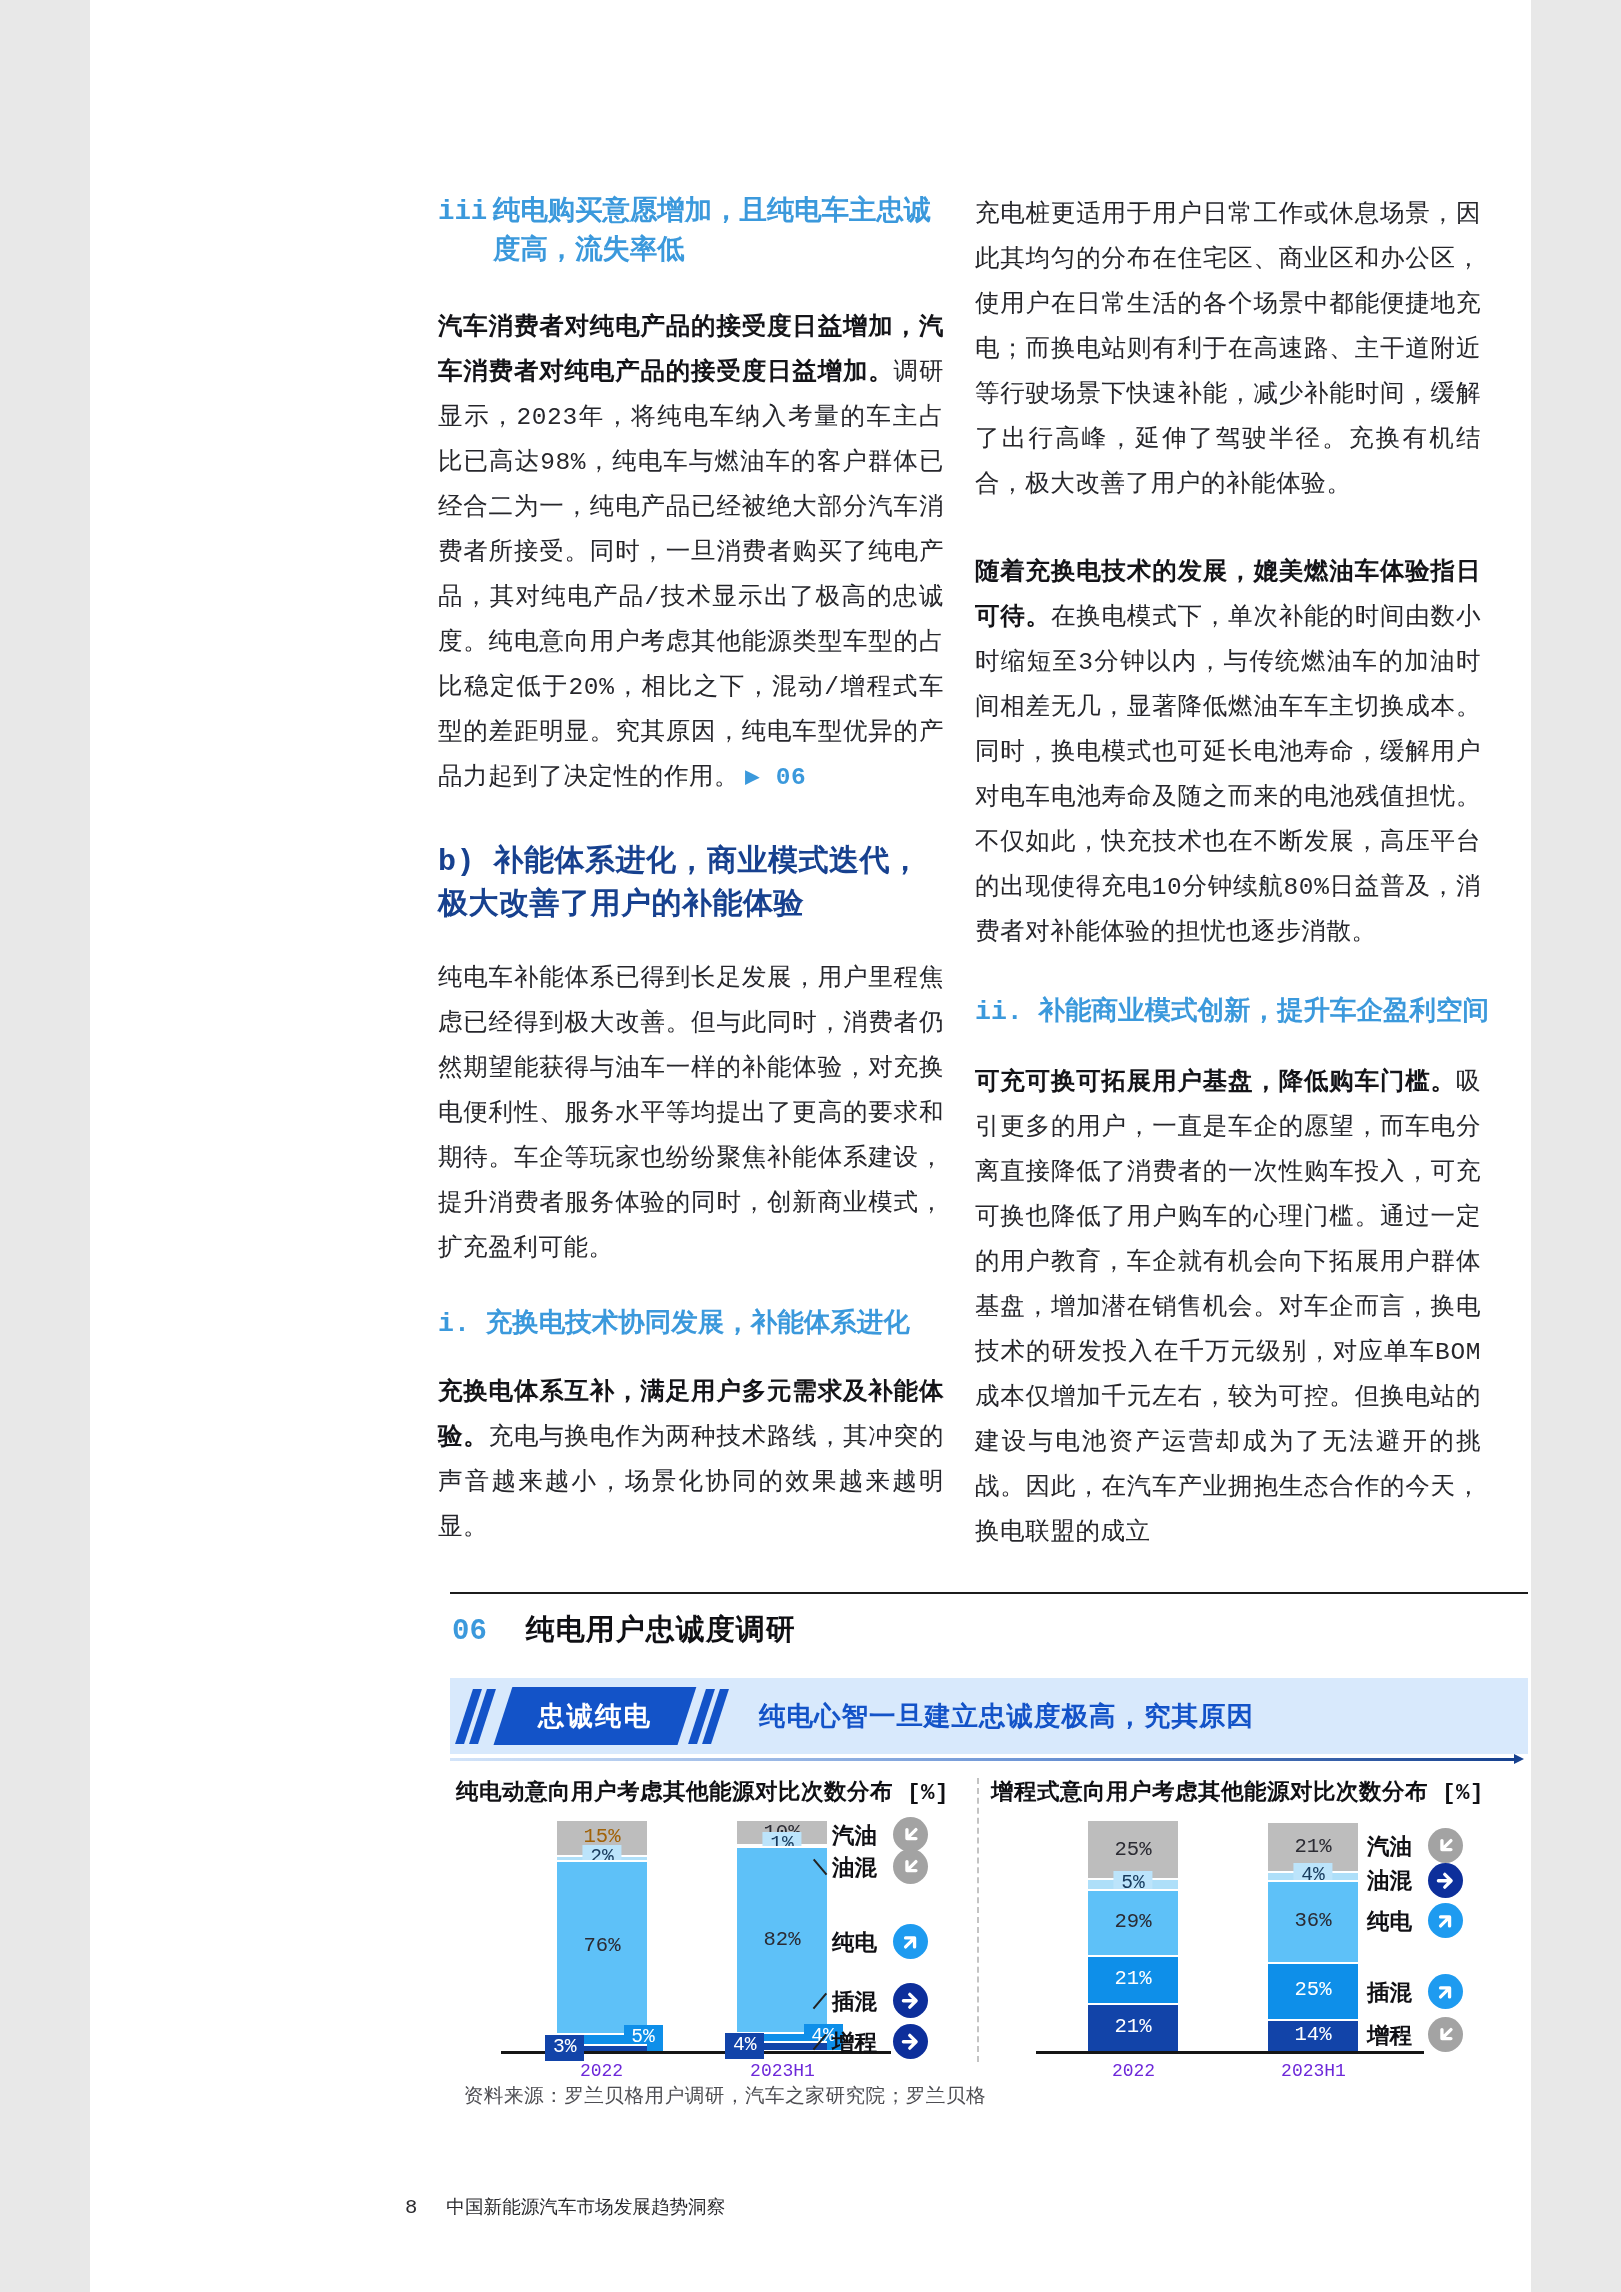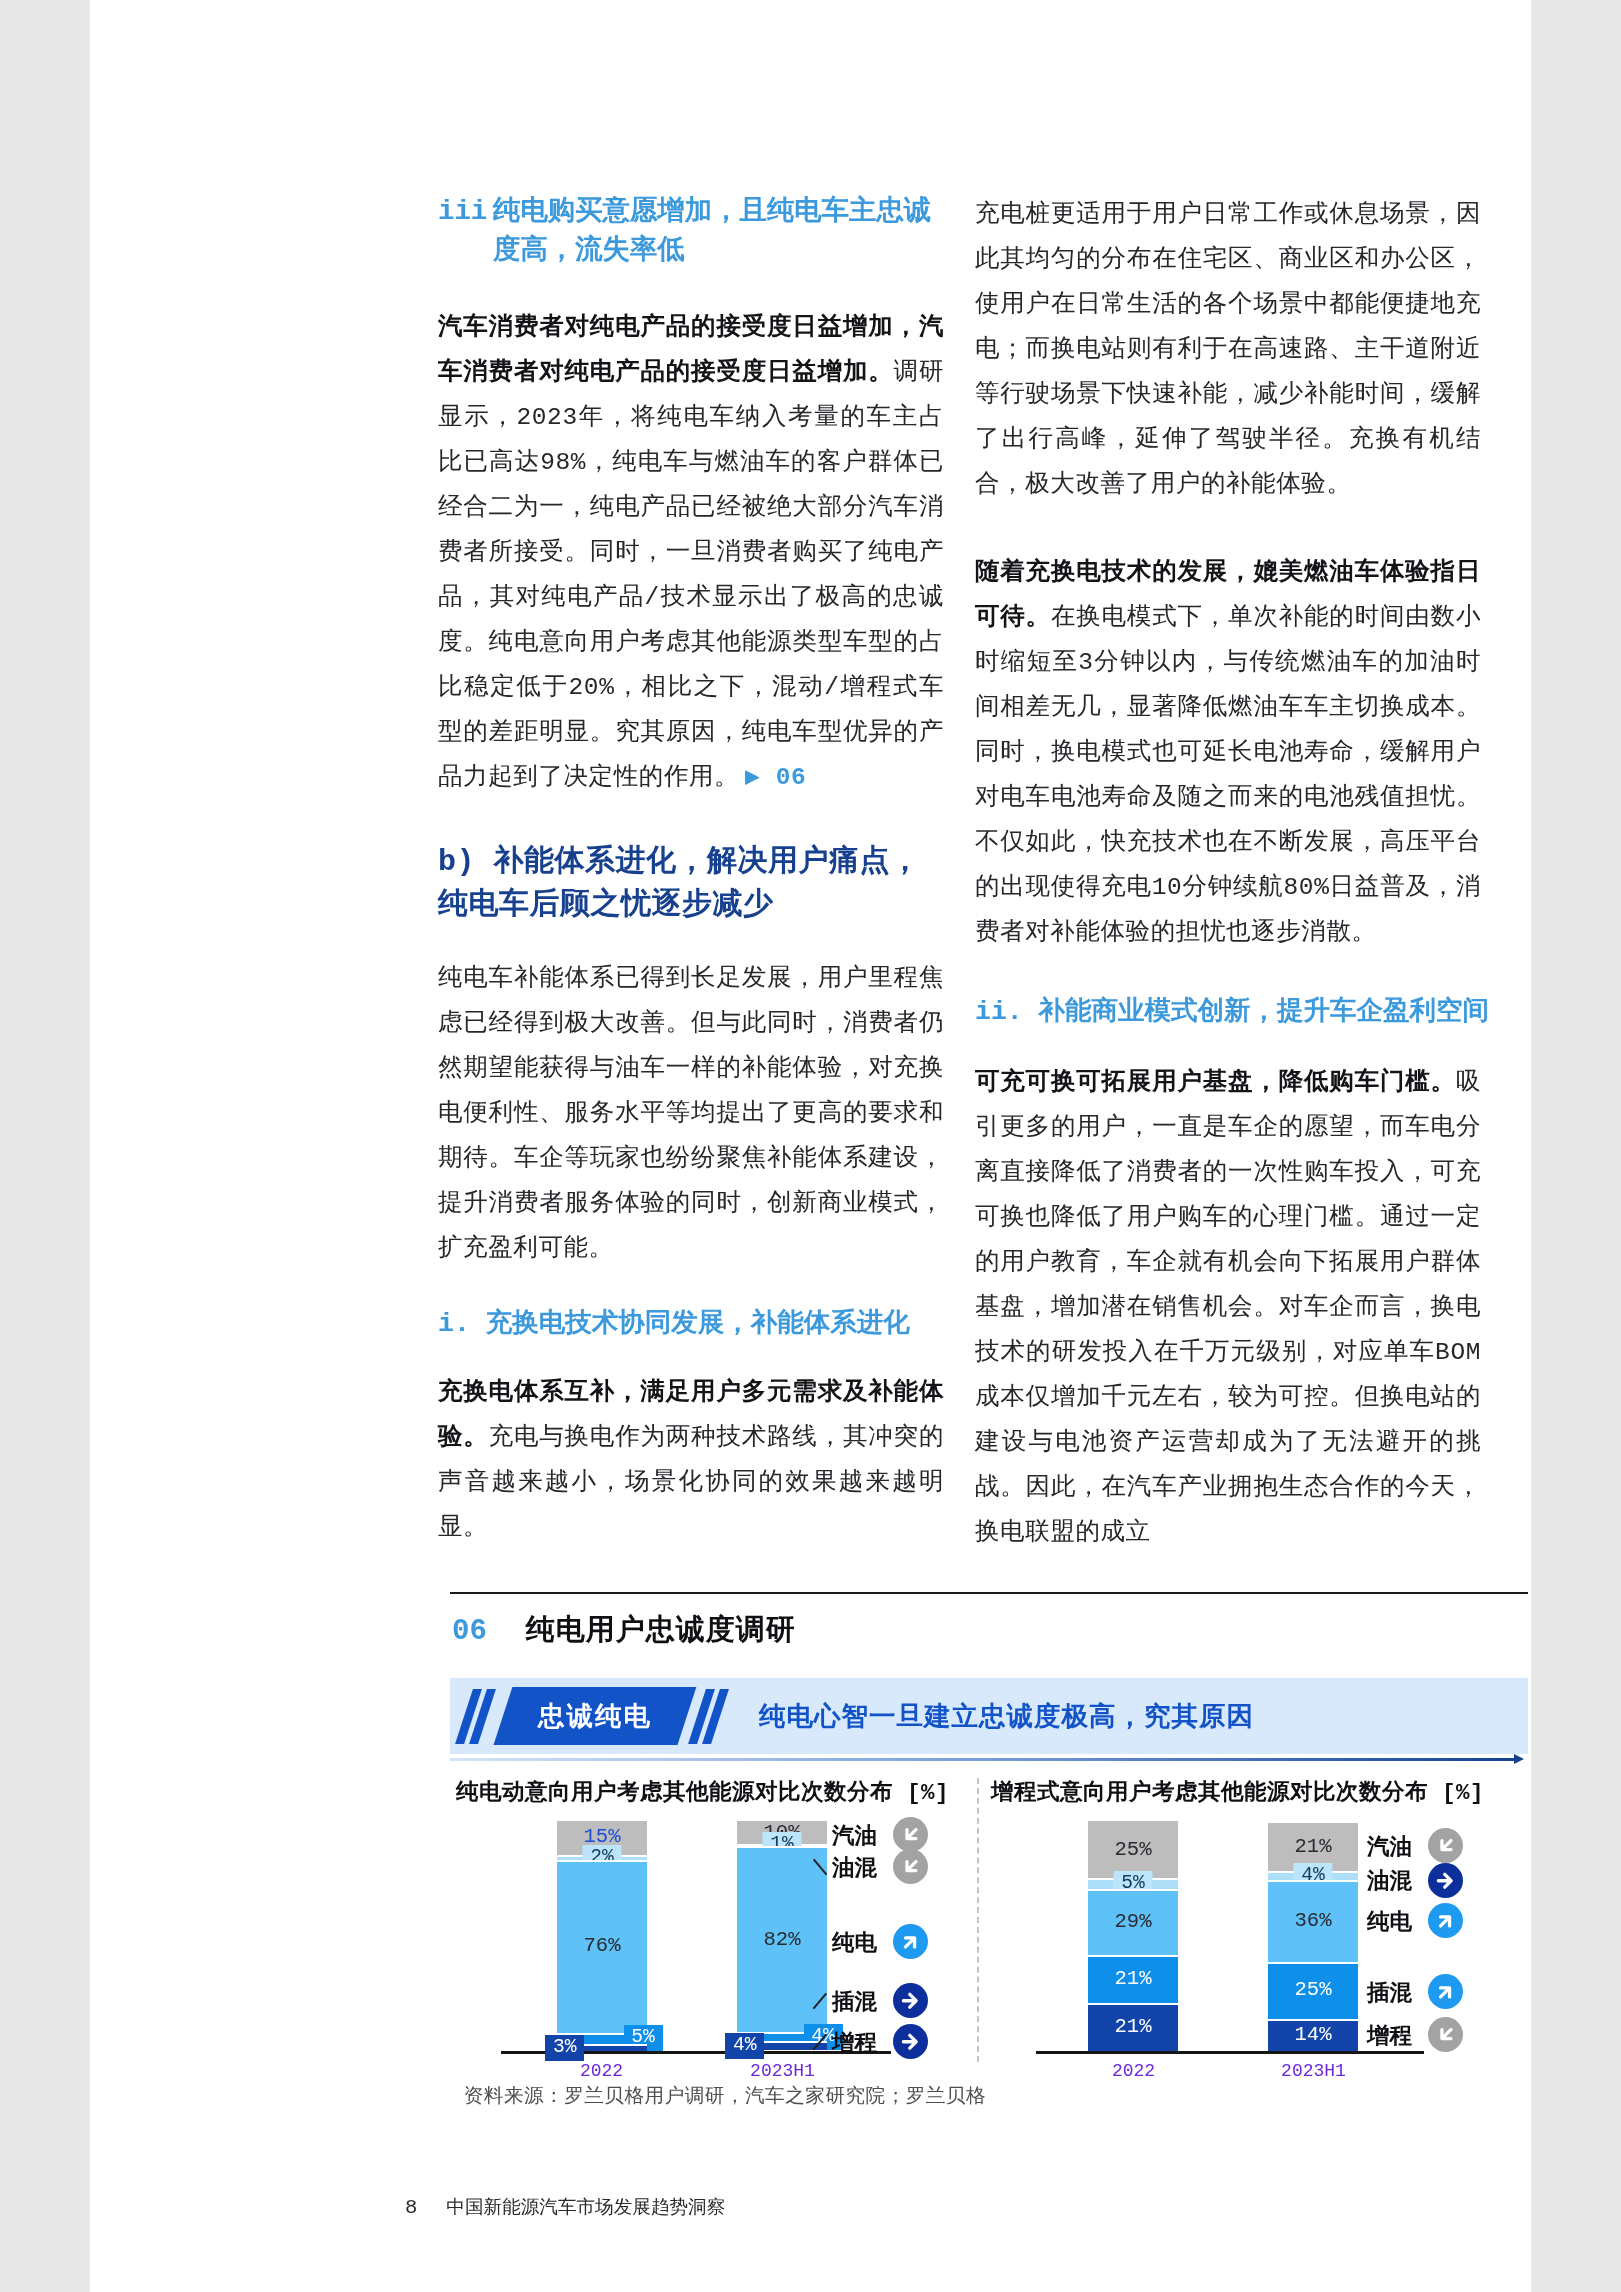--- a/index.html
+++ b/index.html
@@ -51,21 +51,21 @@
 <body>
 
 <div class="page">
 
   <section class="col col-left">
     <h3 class="h-iii">
       <span class="h-marker">iii.</span>
       <span>纯电购买意愿增加，且纯电车主忠诚度高，流失率低</span>
     </h3>
     <p class="body-p"><b>汽车消费者对纯电产品的接受度日益增加，汽车消费者对纯电产品的接受度日益增加。</b><span>调研显示，2023年，将纯电车纳入考量的车主占比已高达98%，纯电车与燃油车的客户群体已经合二为一，纯电产品已经被绝大部分汽车消费者所接受。同时，一旦消费者购买了纯电产品，其对纯电产品/技术显示出了极高的忠诚度。纯电意向用户考虑其他能源类型车型的占比稳定低于20%，相比之下，混动/增程式车型的差距明显。究其原因，纯电车型优异的产品力起到了决定性的作用。</span><span class="ref">▶ 06</span></p>
-    <h2 class="h-b">b) 补能体系进化，解决用户痛点，纯电车后顾之忧逐步减少</h2>
+    <h2 class="h-b">b) 补能体系进化，商业模式迭代，极大改善了用户的补能体验</h2>
     <p class="body-p">纯电车补能体系已得到长足发展，用户里程焦虑已经得到极大改善。但与此同时，消费者仍然期望能获得与油车一样的补能体验，对充换电便利性、服务水平等均提出了更高的要求和期待。车企等玩家也纷纷聚焦补能体系建设，提升消费者服务体验的同时，创新商业模式，扩充盈利可能。</p>
     <h3 class="h-sub">i. 充换电技术协同发展，补能体系进化</h3>
     <p class="body-p"><b>充换电体系互补，满足用户多元需求及补能体验。</b><span>充电与换电作为两种技术路线，其冲突的声音越来越小，场景化协同的效果越来越明显。</span></p>
   </section>
 
   <section class="col col-right">
     <p class="body-p">充电桩更适用于用户日常工作或休息场景，因此其均匀的分布在住宅区、商业区和办公区，使用户在日常生活的各个场景中都能便捷地充电；而换电站则有利于在高速路、主干道附近等行驶场景下快速补能，减少补能时间，缓解了出行高峰，延伸了驾驶半径。充换有机结合，极大改善了用户的补能体验。</p>
     <p class="body-p" style="margin-top:43px;"><b>随着充换电技术的发展，媲美燃油车体验指日可待。</b><span>在换电模式下，单次补能的时间由数小时缩短至3分钟以内，与传统燃油车的加油时间相差无几，显著降低燃油车车主切换成本。同时，换电模式也可延长电池寿命，缓解用户对电车电池寿命及随之而来的电池残值担忧。不仅如此，快充技术也在不断发展，高压平台的出现使得充电10分钟续航80%日益普及，消费者对补能体验的担忧也逐步消散。</span></p>
     <h3 class="h-sub" style="margin:39px 0 29px;">ii. 补能商业模式创新，提升车企盈利空间</h3>
     <p class="body-p"><b>可充可换可拓展用户基盘，降低购车门槛。</b><span>吸引更多的用户，一直是车企的愿望，而车电分离直接降低了消费者的一次性购车投入，可充可换也降低了用户购车的心理门槛。通过一定的用户教育，车企就有机会向下拓展用户群体基盘，增加潜在销售机会。对车企而言，换电技术的研发投入在千万元级别，对应单车BOM成本仅增加千元左右，较为可控。但换电站的建设与电池资产运营却成为了无法避开的挑战。因此，在汽车产业拥抱生态合作的今天，换电联盟的成立</span></p>
@@ -86,21 +86,21 @@
     </div>
     <div class="banner-underline">
         <span class="arrow-tip"></span>
       </div>
     <div class="chart-divider" style="left:527px;top:186px;height:284px;"></div>
     <div class="source">资料来源：罗兰贝格用户调研，汽车之家研究院；罗兰贝格</div>
   <div class="chart-title" style="left: 5.9px; top: 184px;">纯电动意向用户考虑其他能源对比次数分布 [%]</div>
       <div class="axis-line" style="left: 51px; top: 459px; width: 390px;"></div>
       <div class="bar" style="left: 107px; top: 229px; width: 90px; height: 230px;">
         <div class="seg" style="height: 34px; background: rgb(189, 189, 189);"></div>
-        <div class="seg-label" style="top: 3px; color: #1d4ed8;">15%</div>
+        <div class="seg-label" style="top: 3px; color: #a16207;">15%</div>
         <div class="seg" style="height: 4.5px; background: rgb(174, 223, 249); border-top: 2px solid rgb(255, 255, 255);"></div>
         <div class="chip" style="top: 23.6px; left: 50%; transform: translateX(-50%); background: rgb(188, 228, 251); color: rgb(23, 58, 92);">2%</div>
         <div class="seg" style="height: 173px; background: rgb(94, 193, 248); border-top: 2px solid rgb(255, 255, 255);"></div>
         <div class="seg-label" style="top: 112px; color: rgb(43, 43, 51);">76%</div>
         <div class="seg" style="height: 11.4px; background: rgb(14, 143, 233); border-top: 2px solid rgb(255, 255, 255);"></div>
         <div class="chip" style="top: 204px; right: -15.7px; background: rgb(14, 143, 233); color: rgb(255, 255, 255);">5%</div>
         <div class="seg" style="height: 6.8px; background: rgb(18, 68, 169); border-top: 2px solid rgb(255, 255, 255);"></div>
         <div class="chip" style="top: 214px; left: -11.8px; background: rgb(18, 68, 169); color: rgb(255, 255, 255);">3%</div>
       </div>
       <div class="cat-label" style="left: 83px; top: 469px;">2022</div>

